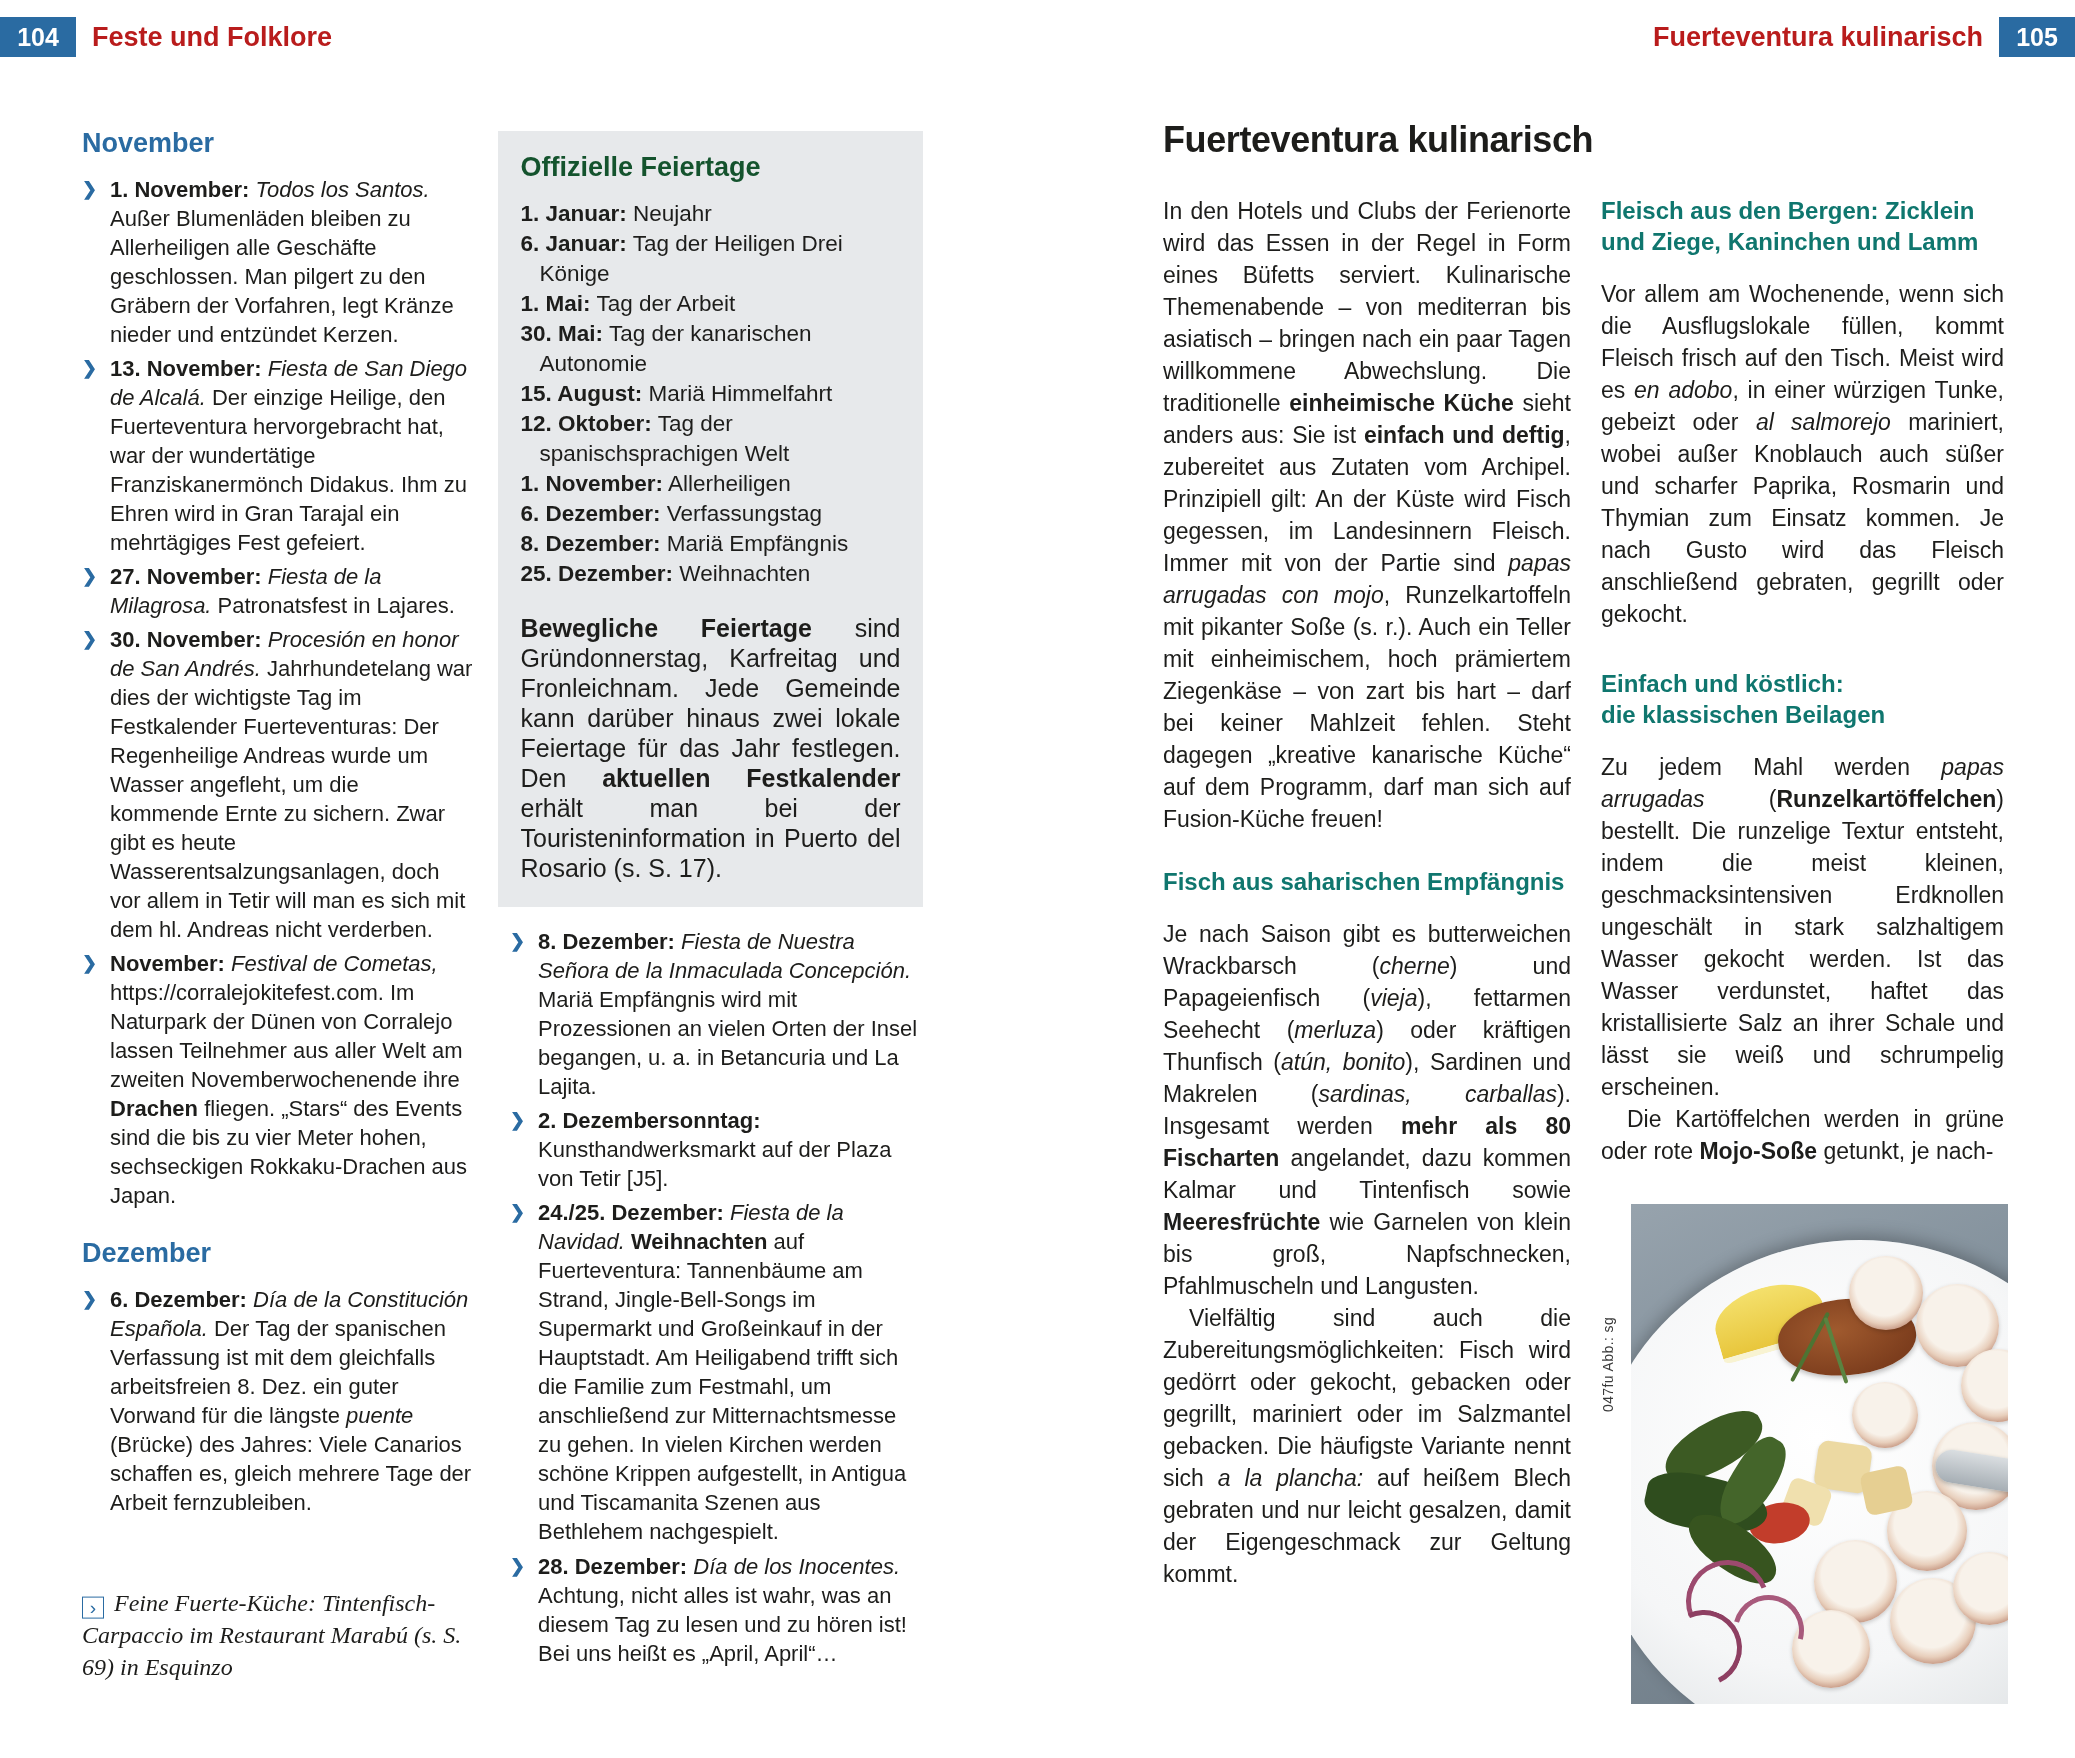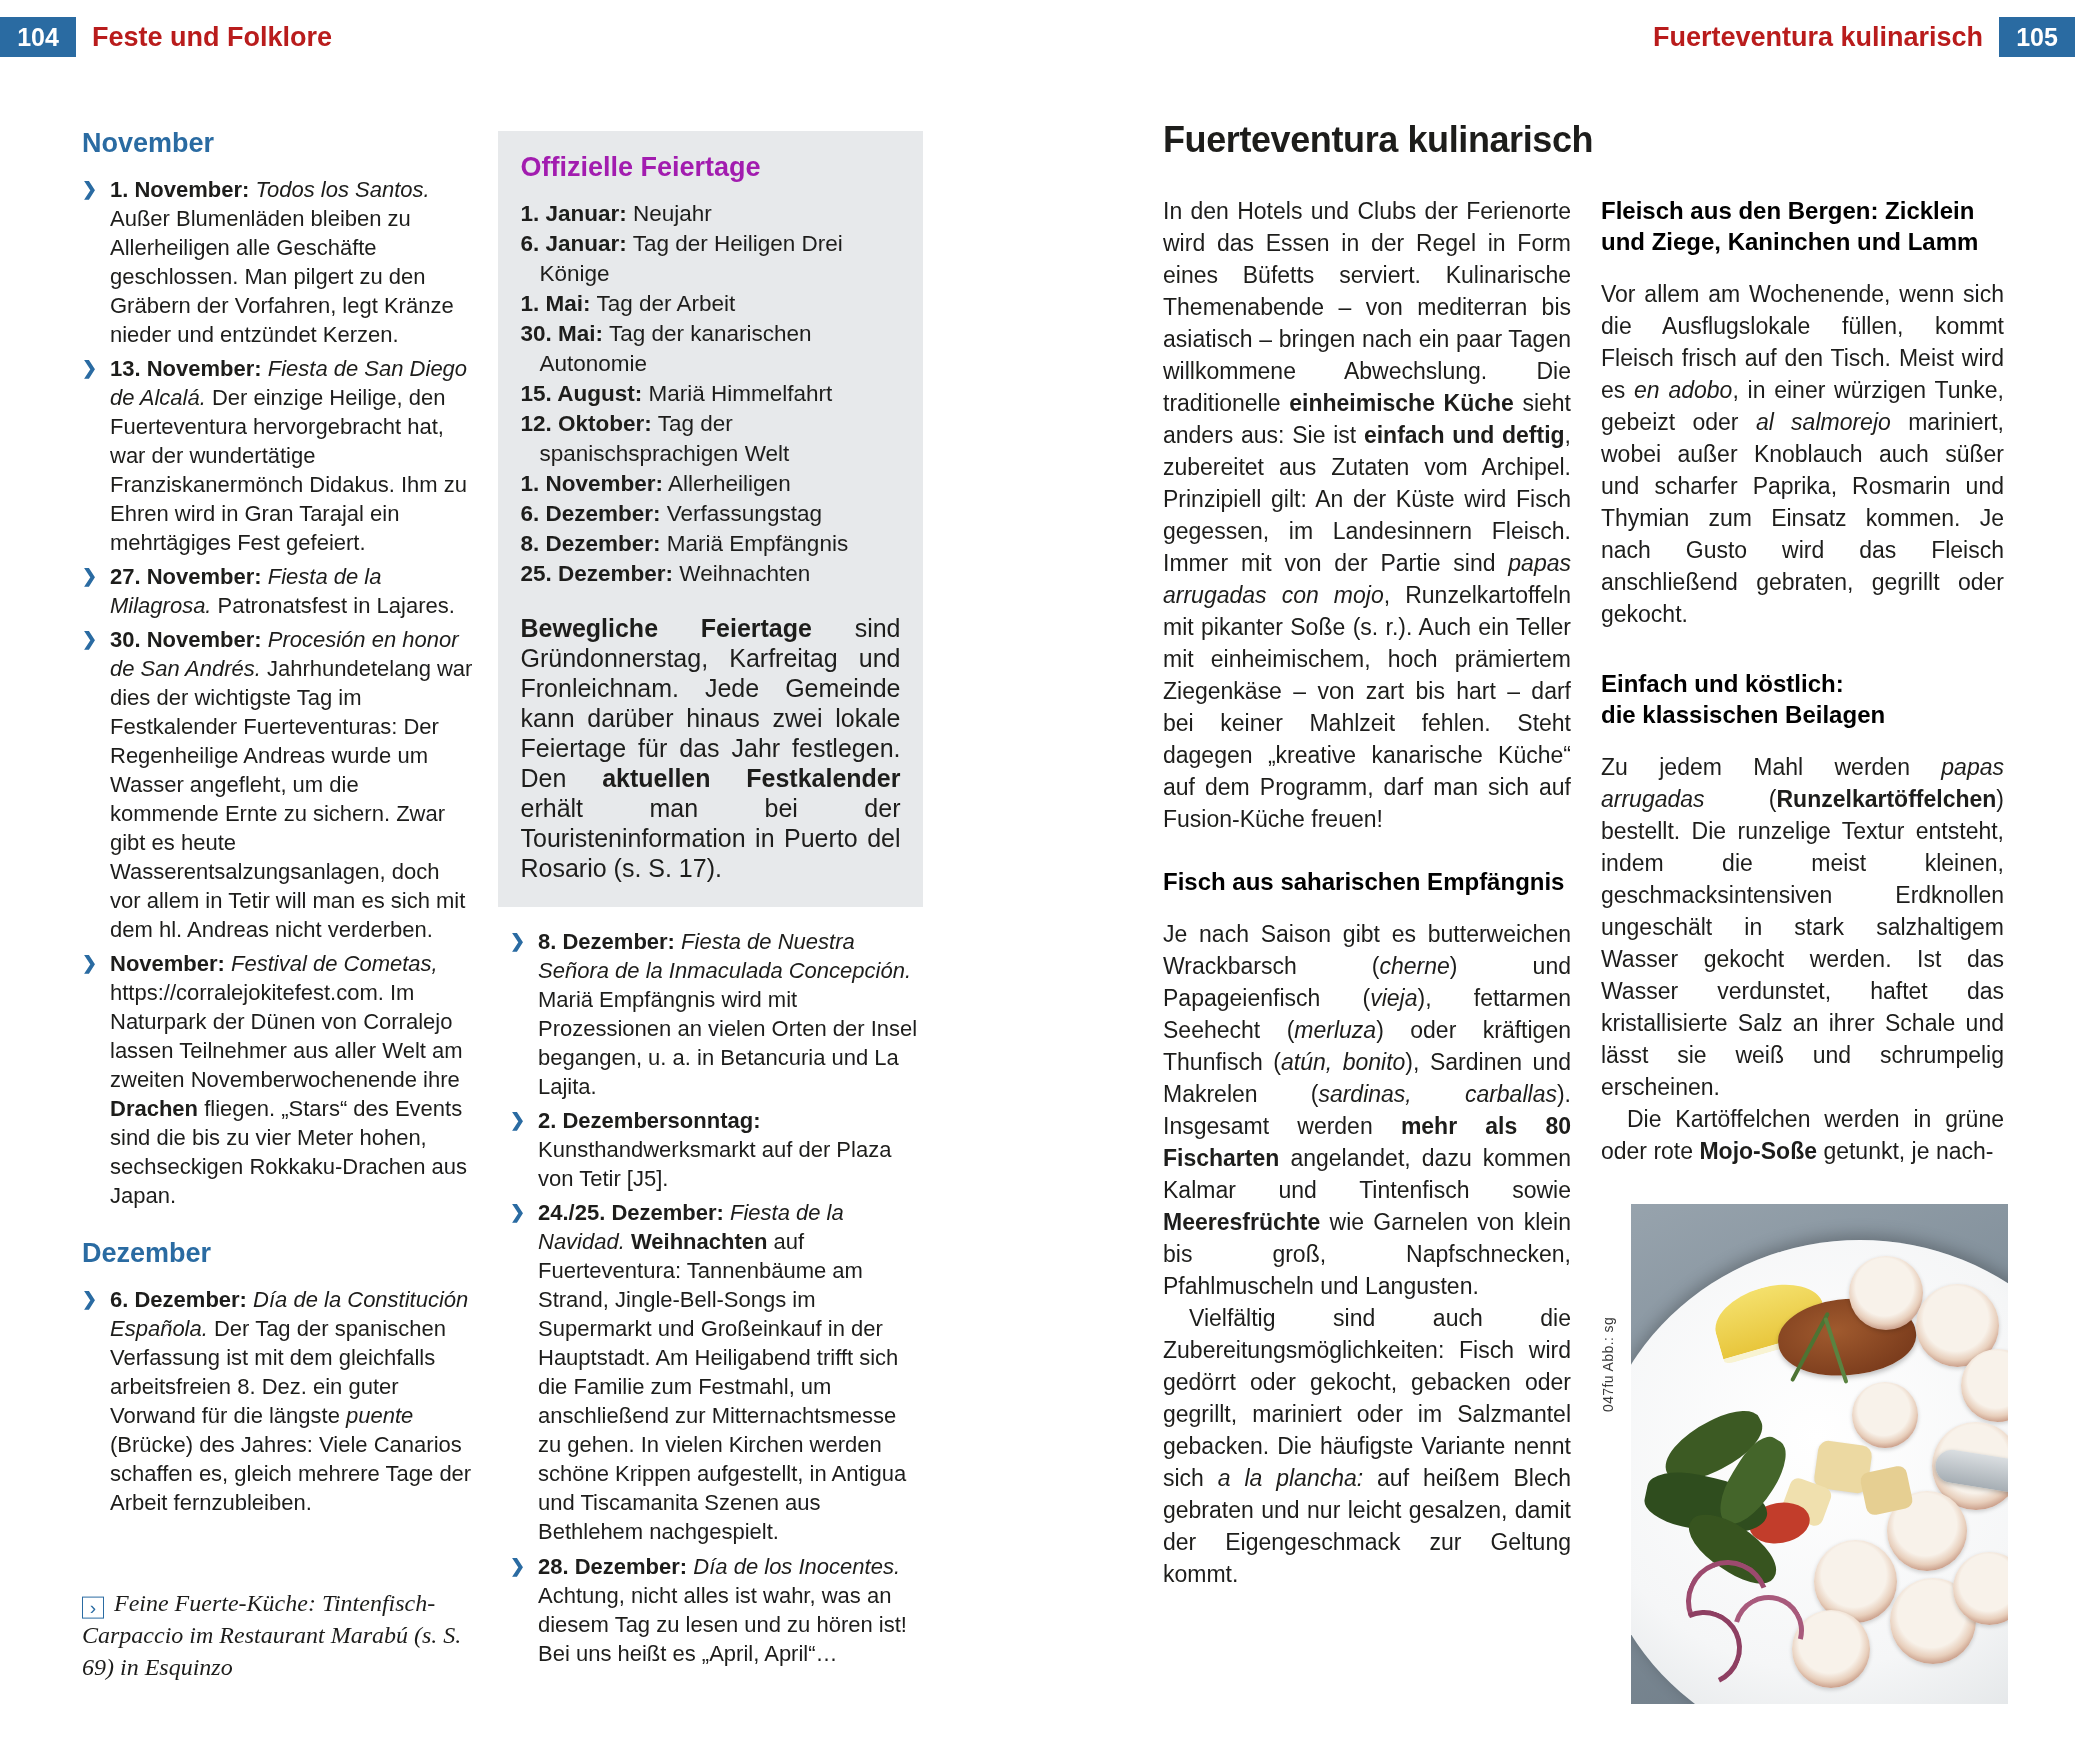--- a/index.html
+++ b/index.html
@@ -22,29 +22,29 @@
 
   
   .sec-h { color:#2a6ba2; font-weight:bold; font-size:27px; margin:0 0 15.6px; }
 
   
   .li { position:relative; padding-left:28px; font-size:22px; line-height:29px; margin-bottom:5.2px; }
   .chev { position:absolute; left:0; top:0; color:#2a6ba2; font-size:18px; line-height:29px; font-weight:bold; }
 
   
   .infobox { background:#e7e9eb; width:425px; padding:21px 22.5px 24px; }
-  .infobox h3 { color:#a21caf; font-size:27px; font-weight:bold; margin:0 0 15.6px; }
+  .infobox h3 { color:#14532d; font-size:27px; font-weight:bold; margin:0 0 15.6px; }
   .ib-item { font-size:22.5px; line-height:30px; padding-left:19px; text-indent:-19px; }
   .ib-note { margin-top:24px; font-size:25px; line-height:30px; text-align:justify; hyphens:auto; }
 
   
   .big-title { font-size:36px; font-weight:bold; color:#1d1d1b; letter-spacing:-0.4px; }
   .para { font-size:23px; line-height:32px; text-align:justify; hyphens:auto; }
   .para.indent { text-indent:26px; }
-  .sub-h { color:#000000; font-weight:bold; font-size:24px; line-height:31px; white-space:pre-line; }
+  .sub-h { color:#0f766e; font-weight:bold; font-size:24px; line-height:31px; white-space:pre-line; }
 
   
   .caption { font-family:"Liberation Serif", serif; font-style:italic; font-size:24px; line-height:32px; color:#1d1d1b; }
   .xref {
     display:inline-flex; width:21.6px; height:21.6px; border:1.7px solid #2a6ba2; color:#2a6ba2;
     align-items:center; justify-content:center; font-size:19px; font-style:normal;
     font-family:"Liberation Sans",sans-serif; margin-right:10.4px; transform:translateY(2.6px);
   }
 
   

